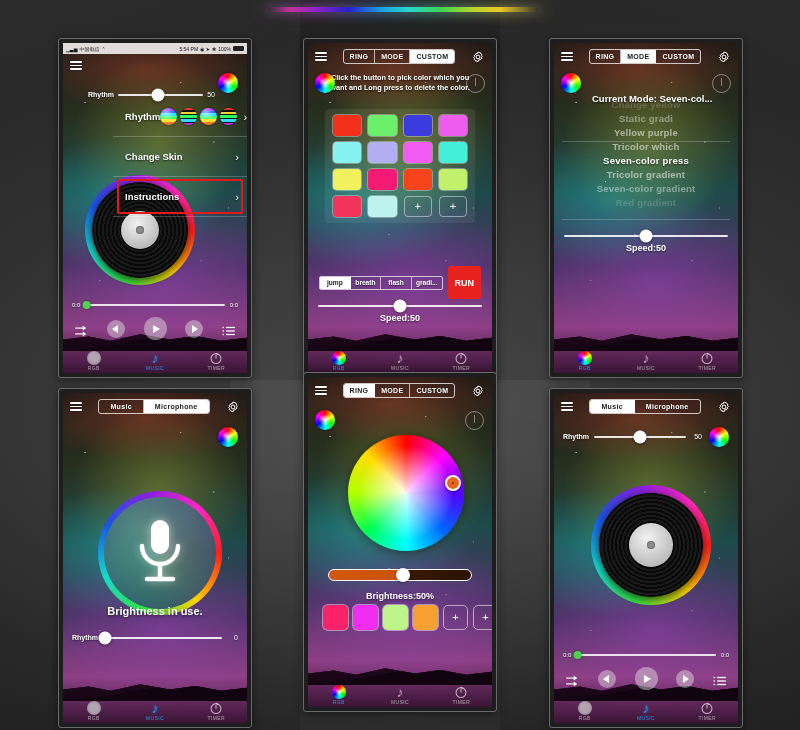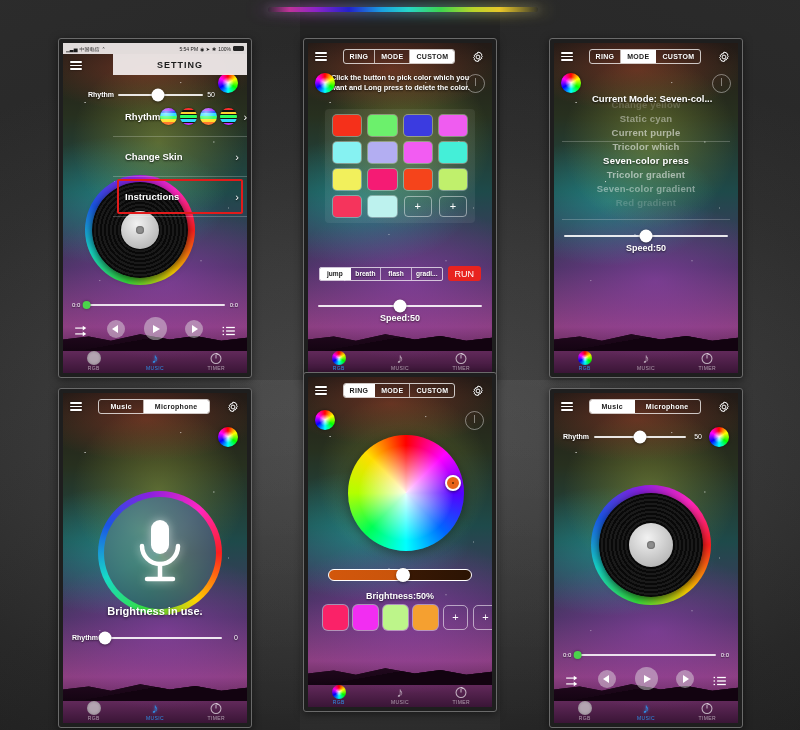--- a/index.html
+++ b/index.html
@@ -322,22 +322,22 @@
   .mbtns { display:flex; border:1px solid rgba(255,255,255,0.7); border-radius:2px; overflow:hidden; height:14px; flex:1;}
   .mbtn {
     flex:1; font-size:6.6px; font-weight:bold; color:#fff;
     display:flex; align-items:center; justify-content:center;
     border-right:1px solid rgba(255,255,255,0.6);
     text-shadow:0 1px 1px rgba(0,0,0,.55); cursor:pointer; white-space:nowrap;
   }
   .mbtn:last-child { border-right:none; }
   .mbtn.active { background:#fff; color:#1b1b1b; text-shadow:none; }
   .runbtn {
-    background:#e8231f; color:#fff; font-size:9px; font-weight:normal;
-    border-radius:3px; padding:2px 7px; height:15px;
+    background:#e8231f; color:#fff; font-size:9px; font-weight:bold;
+    border-radius:3px; padding:2px 7px; height:33px;
     display:flex; align-items:center; justify-content:center; cursor:pointer;
   }
 
   
   .modelist {
     position:absolute; left:0; right:0; top:54px; height:115px;
     display:flex; flex-direction:column; align-items:center; z-index:15;
     overflow:hidden;
   }
   .modelist .mi {
@@ -540,21 +540,20 @@
                 <circle cx="12" cy="13" r="8.5" fill="none" stroke="rgba(255,255,255,.65)" stroke-width="1.8"></circle>
                 <path d="M12 13V7" stroke="rgba(255,255,255,.65)" stroke-width="1.8" fill="none"></path>
                 <path d="M12 4.5l4 1.5" stroke="rgba(255,255,255,.65)" stroke-width="1.6" fill="none"></path>
               </svg>
           </span>
           <span class="nlabel">TIMER</span>
         </div>
       </div>
 
       <div class="setting-panel">
-        <div class="setting-head">SETTING</div>
         <div class="setting-body">
           <div class="srow-item" style="margin-top:22px;">
             <span class="stitle">Rhythm</span>
             <span class="rhythm-icons">
               <i class="rico r1"></i>
               <i class="rico"></i>
               <i class="rico r1"></i>
               <i class="rico"></i>
             </span>
             <span class="chev">›</span>
@@ -684,22 +683,22 @@
             </svg>
         </span>
       </div>
 
       <div class="wheel-badge" style="left:7px; top:30px;"></div>
       <div class="power-btn" style="right:7px; top:31px;"></div>
       <div class="cur-mode">Current Mode: Seven-col...</div>
 
       <div class="modelist">
         <span class="mi f3">Change yellow</span>
-        <span class="mi f2">Static cyan</span>
-        <span class="mi f1">Current purple</span>
+        <span class="mi f2">Static gradi</span>
+        <span class="mi f1">Yellow purple</span>
         <span class="mi f1">Tricolor which</span>
         <span class="mi sel">Seven-color press</span>
         <span class="mi f1">Tricolor gradient</span>
         <span class="mi f2">Seven-color gradient</span>
         <span class="mi f3">Red gradient</span>
         <span class="mi f3">Yellow gradient</span>
       </div>
       <div class="modeline" style="top:98px;"></div>
       <div class="modeline" style="top:176px;"></div>
 

